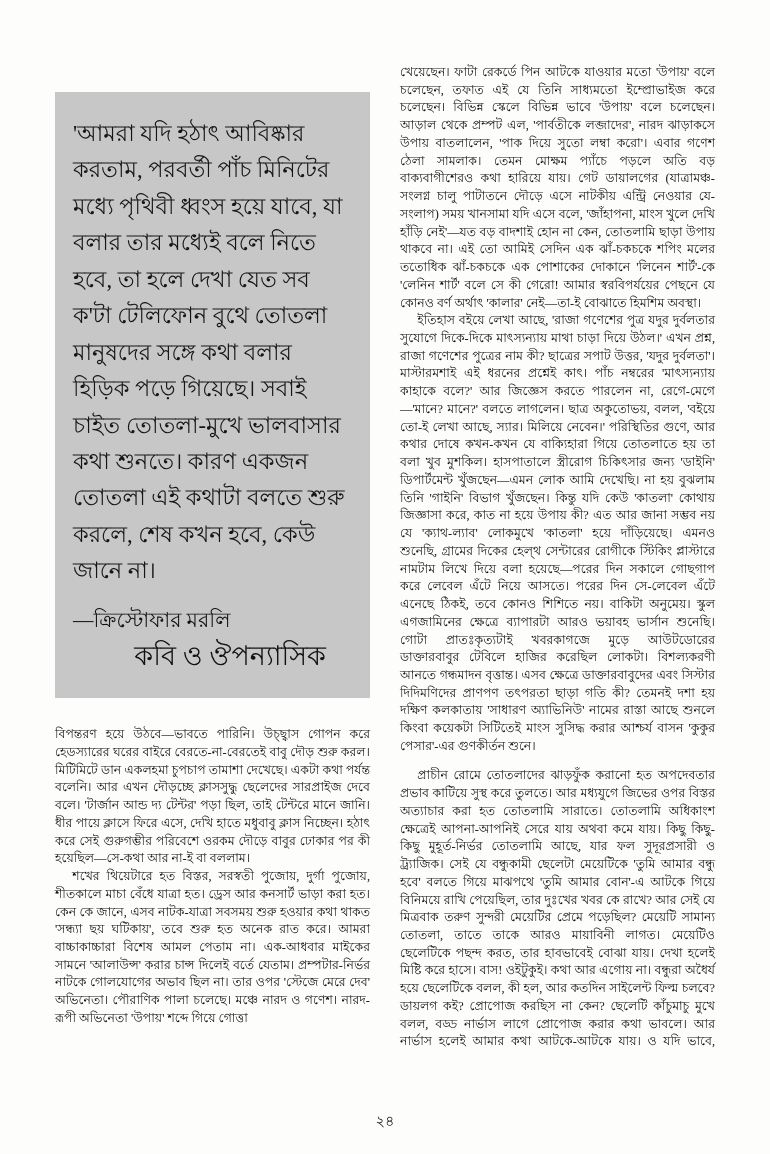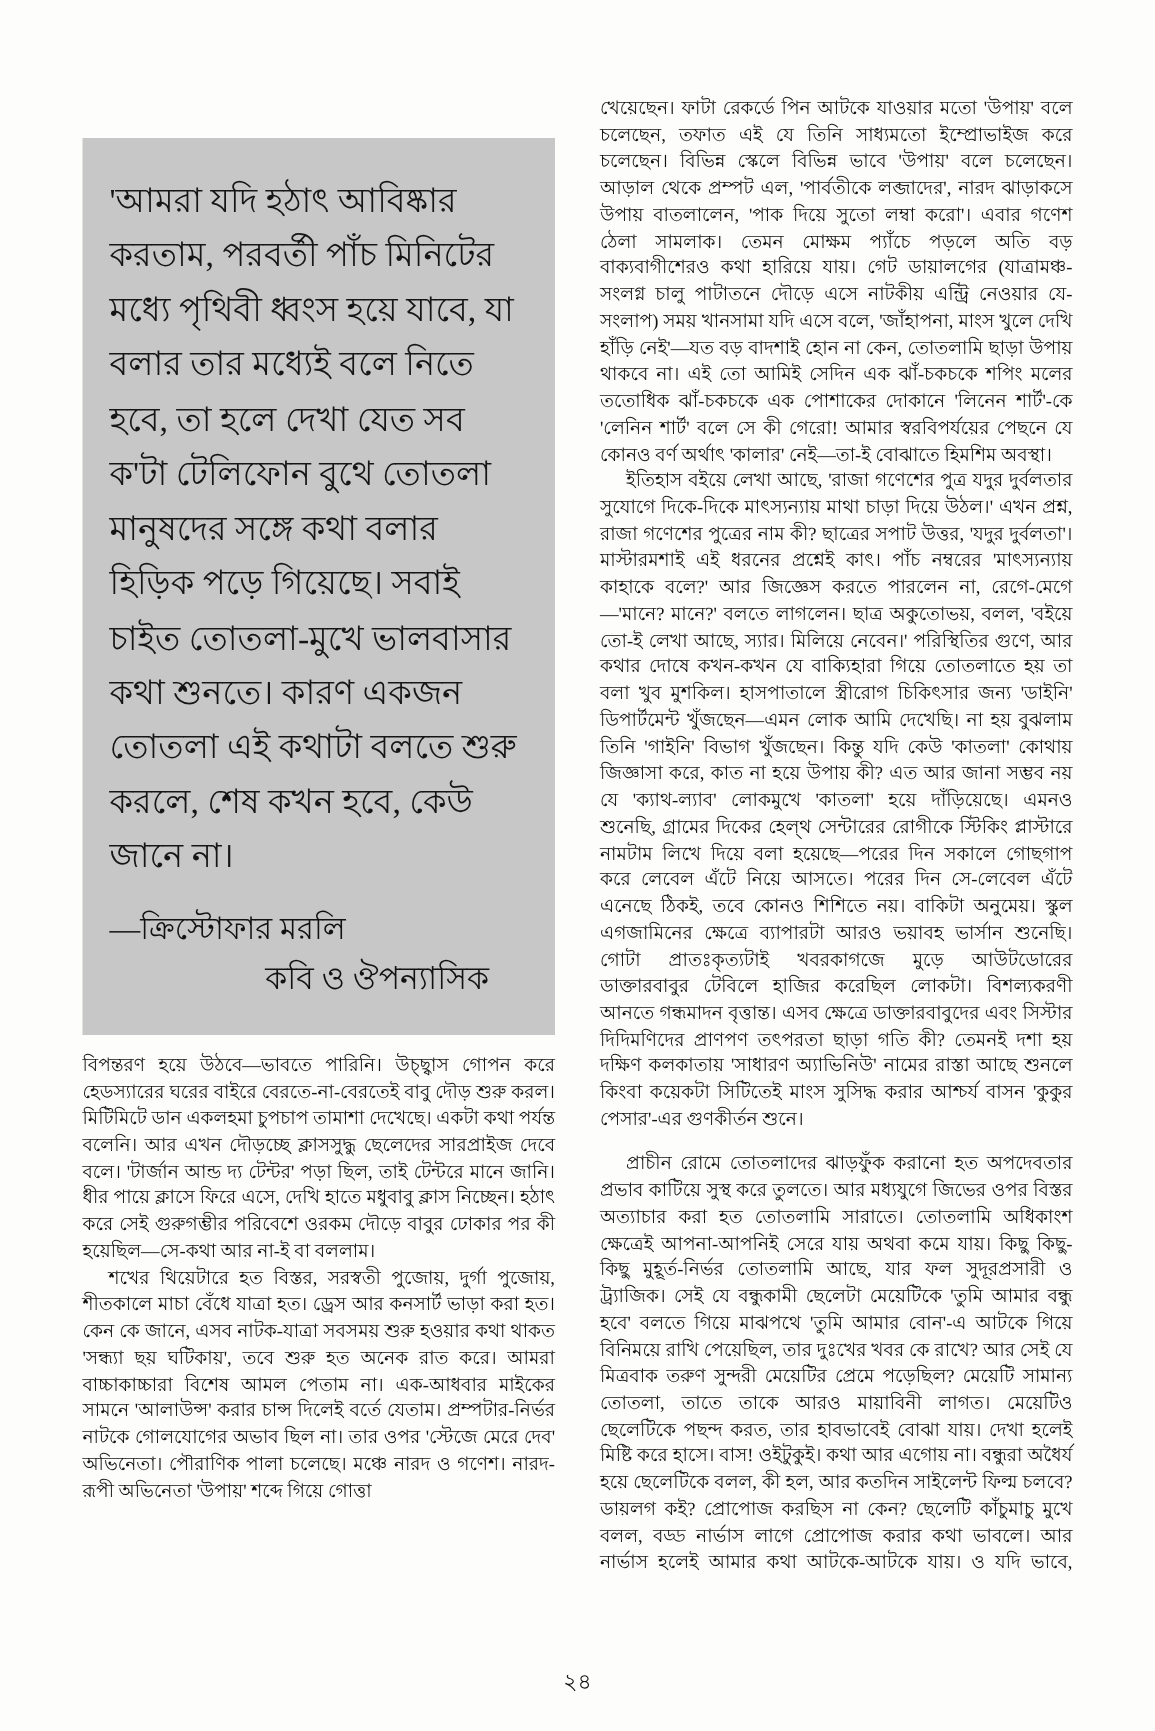--- a/index.html
+++ b/index.html
@@ -21,40 +21,40 @@
     display: flex;
     gap: 30px;
     padding: 64px 55px 0 55px;
     height: 1048px;
     overflow: hidden;
   }
   .col { flex: 1; min-width: 0; }
   .quote-box {
     background: #c7c7c7;
     margin-top: 28px;
-    margin-bottom: 12px;
+    margin-bottom: 28px;
     padding: 24px 18px 22px 18px;
   }
   .quote-text {
     margin: 0;
     font-size: 22.5px;
     line-height: 1.62;
     color: #151515;
     text-align: left;
   }
   .quote-attr {
     margin: 16px 6px 0 0;
     text-align: left;
     font-size: 20.5px;
     line-height: 1.4;
   }
   .quote-attr2 {
     margin: 4px 26px 0 0;
     text-align: right;
-    font-size: 21px;
+    font-size: 27px;
     line-height: 1.4;
   }
   .body-text p {
     margin: 0;
     font-size: 12.4px;
     line-height: 1.43;
     text-align: justify;
     text-indent: 1.4em;
     word-break: break-word;
   }

